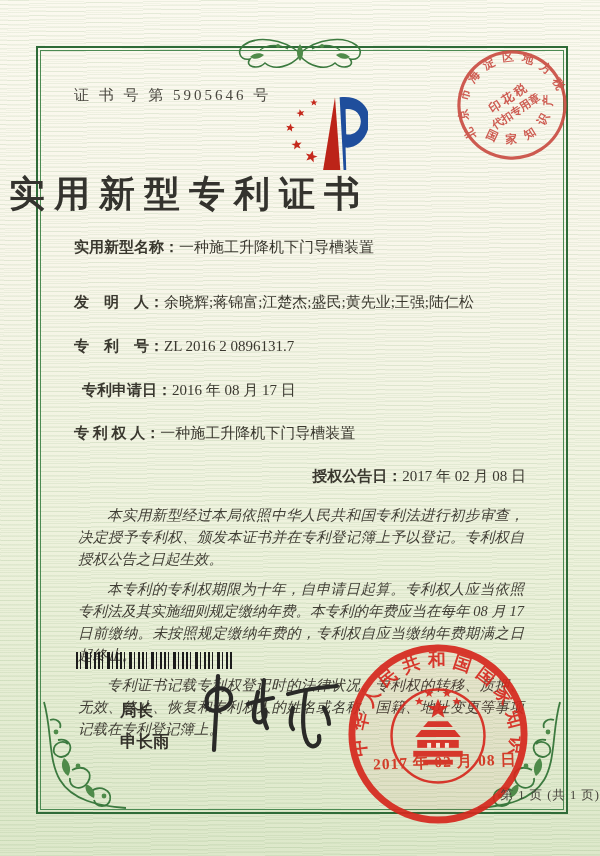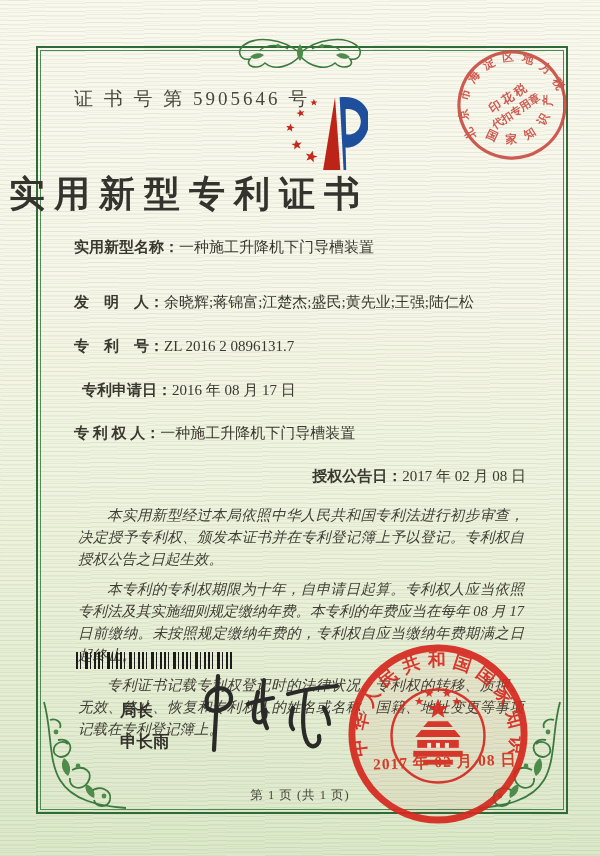--- a/index.html
+++ b/index.html
@@ -22,21 +22,21 @@
     mix-blend-mode:multiply;
   }
   .frame{
     position:absolute;left:36px;top:46px;right:32px;bottom:42px;
     border:2.5px solid #2f6b38;
   }
   .frame::after{
     content:"";position:absolute;inset:2px;border:1px solid #4b8a52;pointer-events:none;
   }
   .abs{position:absolute;}
-  .certno{left:74px;top:86px;font-size:19px;letter-spacing:3px;color:#49473f;}
+  .certno{left:74px;top:86px;font-size:15px;letter-spacing:3px;color:#49473f;}
   .logo{left:236px;top:92px;}
   .title{
     left:0;right:0;top:170px;text-align:left;
     font-size:36px;font-weight:bold;color:#34332e;letter-spacing:9px;
     text-indent:9px;
   }
   .fields{left:74px;top:238px;width:452px;}
   .frow{position:absolute;left:0;width:452px;font-size:15px;white-space:nowrap;}
   .flabel{font-weight:bold;color:#3a382f;}
   .fvalue{font-weight:normal;color:#3a382f;}
@@ -61,21 +61,21 @@
       #1c1c1c 18px 20px, transparent 20px 22px);
   }
   .signer{left:88px;top:695px;font-size:16.5px;font-weight:bold;color:#33312a;line-height:31px;margin-left:32px;}
   .signature{left:185px;top:664px;}
   .seal{left:344px;top:640px;}
   .seal-date{
     left:352px;top:752px;width:186px;text-align:center;
     font-size:15.5px;font-weight:bold;color:#d23c28;letter-spacing:1px;
     transform:rotate(-2deg);white-space:nowrap;
   }
-  .footer{left:0;right:0;top:787px;text-align:center;font-size:12.5px;color:#45433b;letter-spacing:1px;}
+  .footer{left:0;right:0;top:787px;text-align:right;font-size:12.5px;color:#45433b;letter-spacing:1px;}
   .taxstamp{left:451px;top:44px;transform:rotate(-33deg);opacity:.88;}
   .ornament-top{left:190px;top:32px;}
   .corner-bl{left:38px;bottom:44px;}
   .corner-br{right:34px;bottom:44px;transform:scaleX(-1);}
 </style>
 </head>
 <body>
 
 <div class="paper">
 

